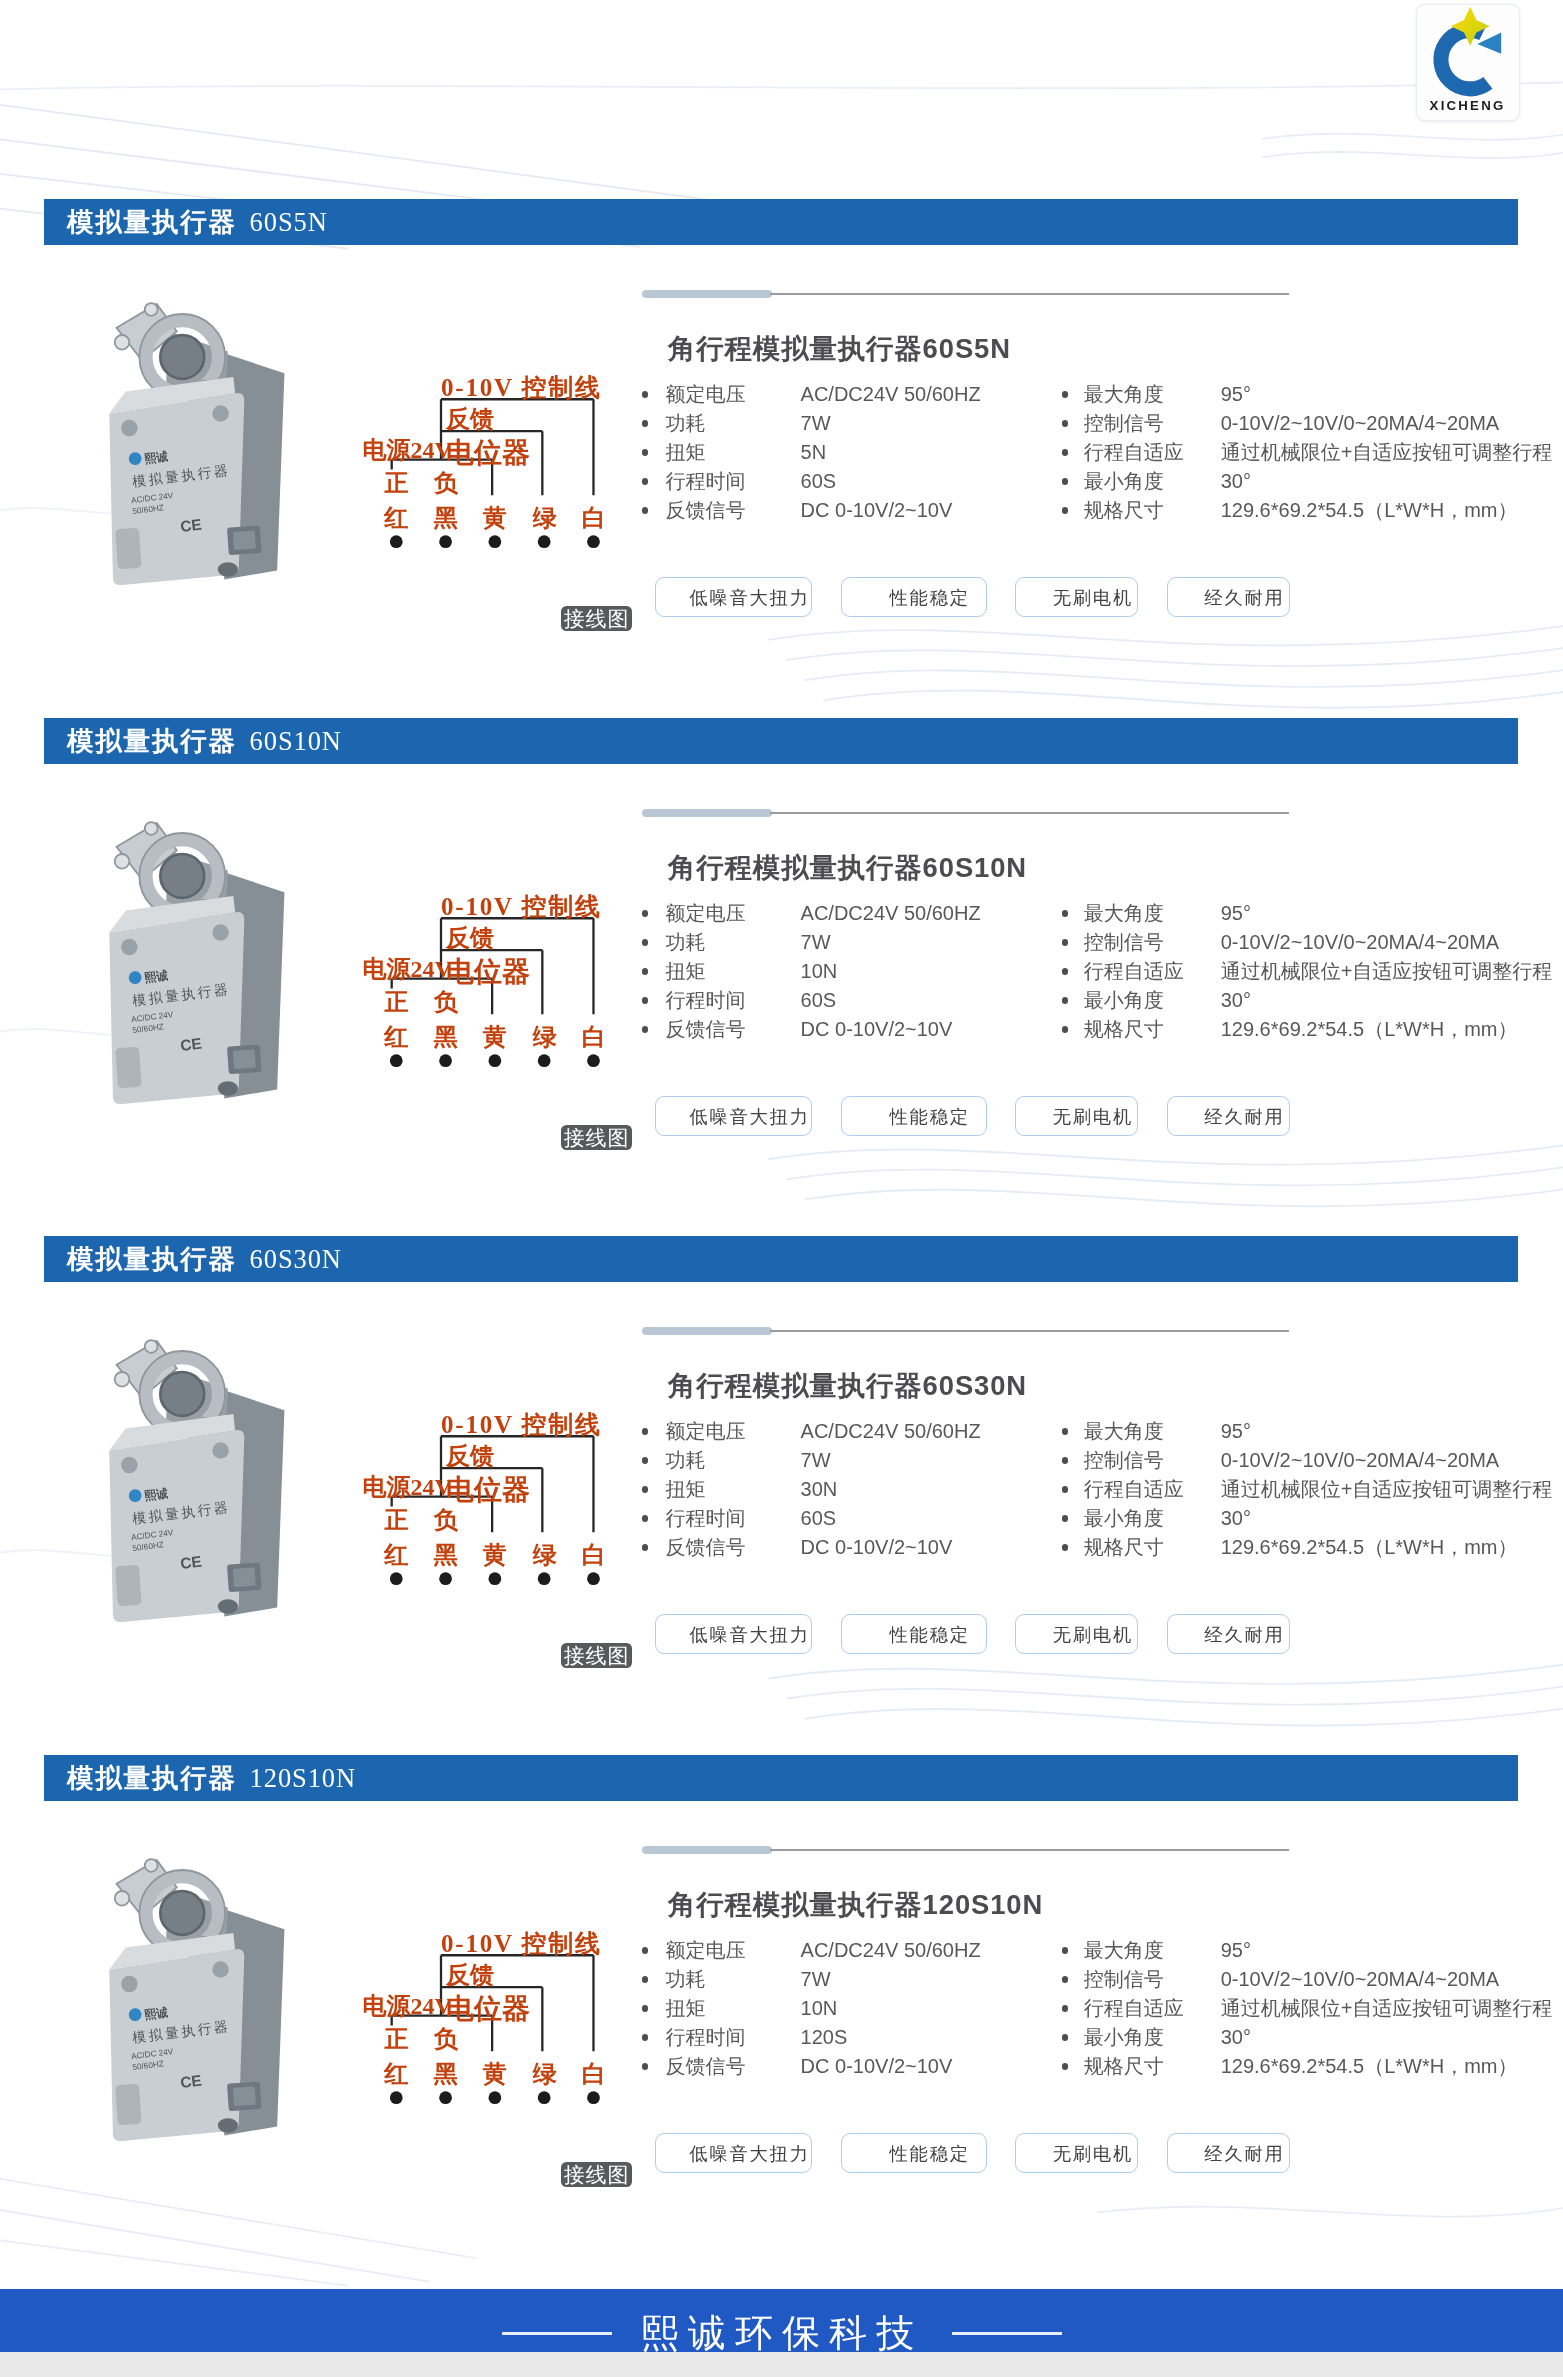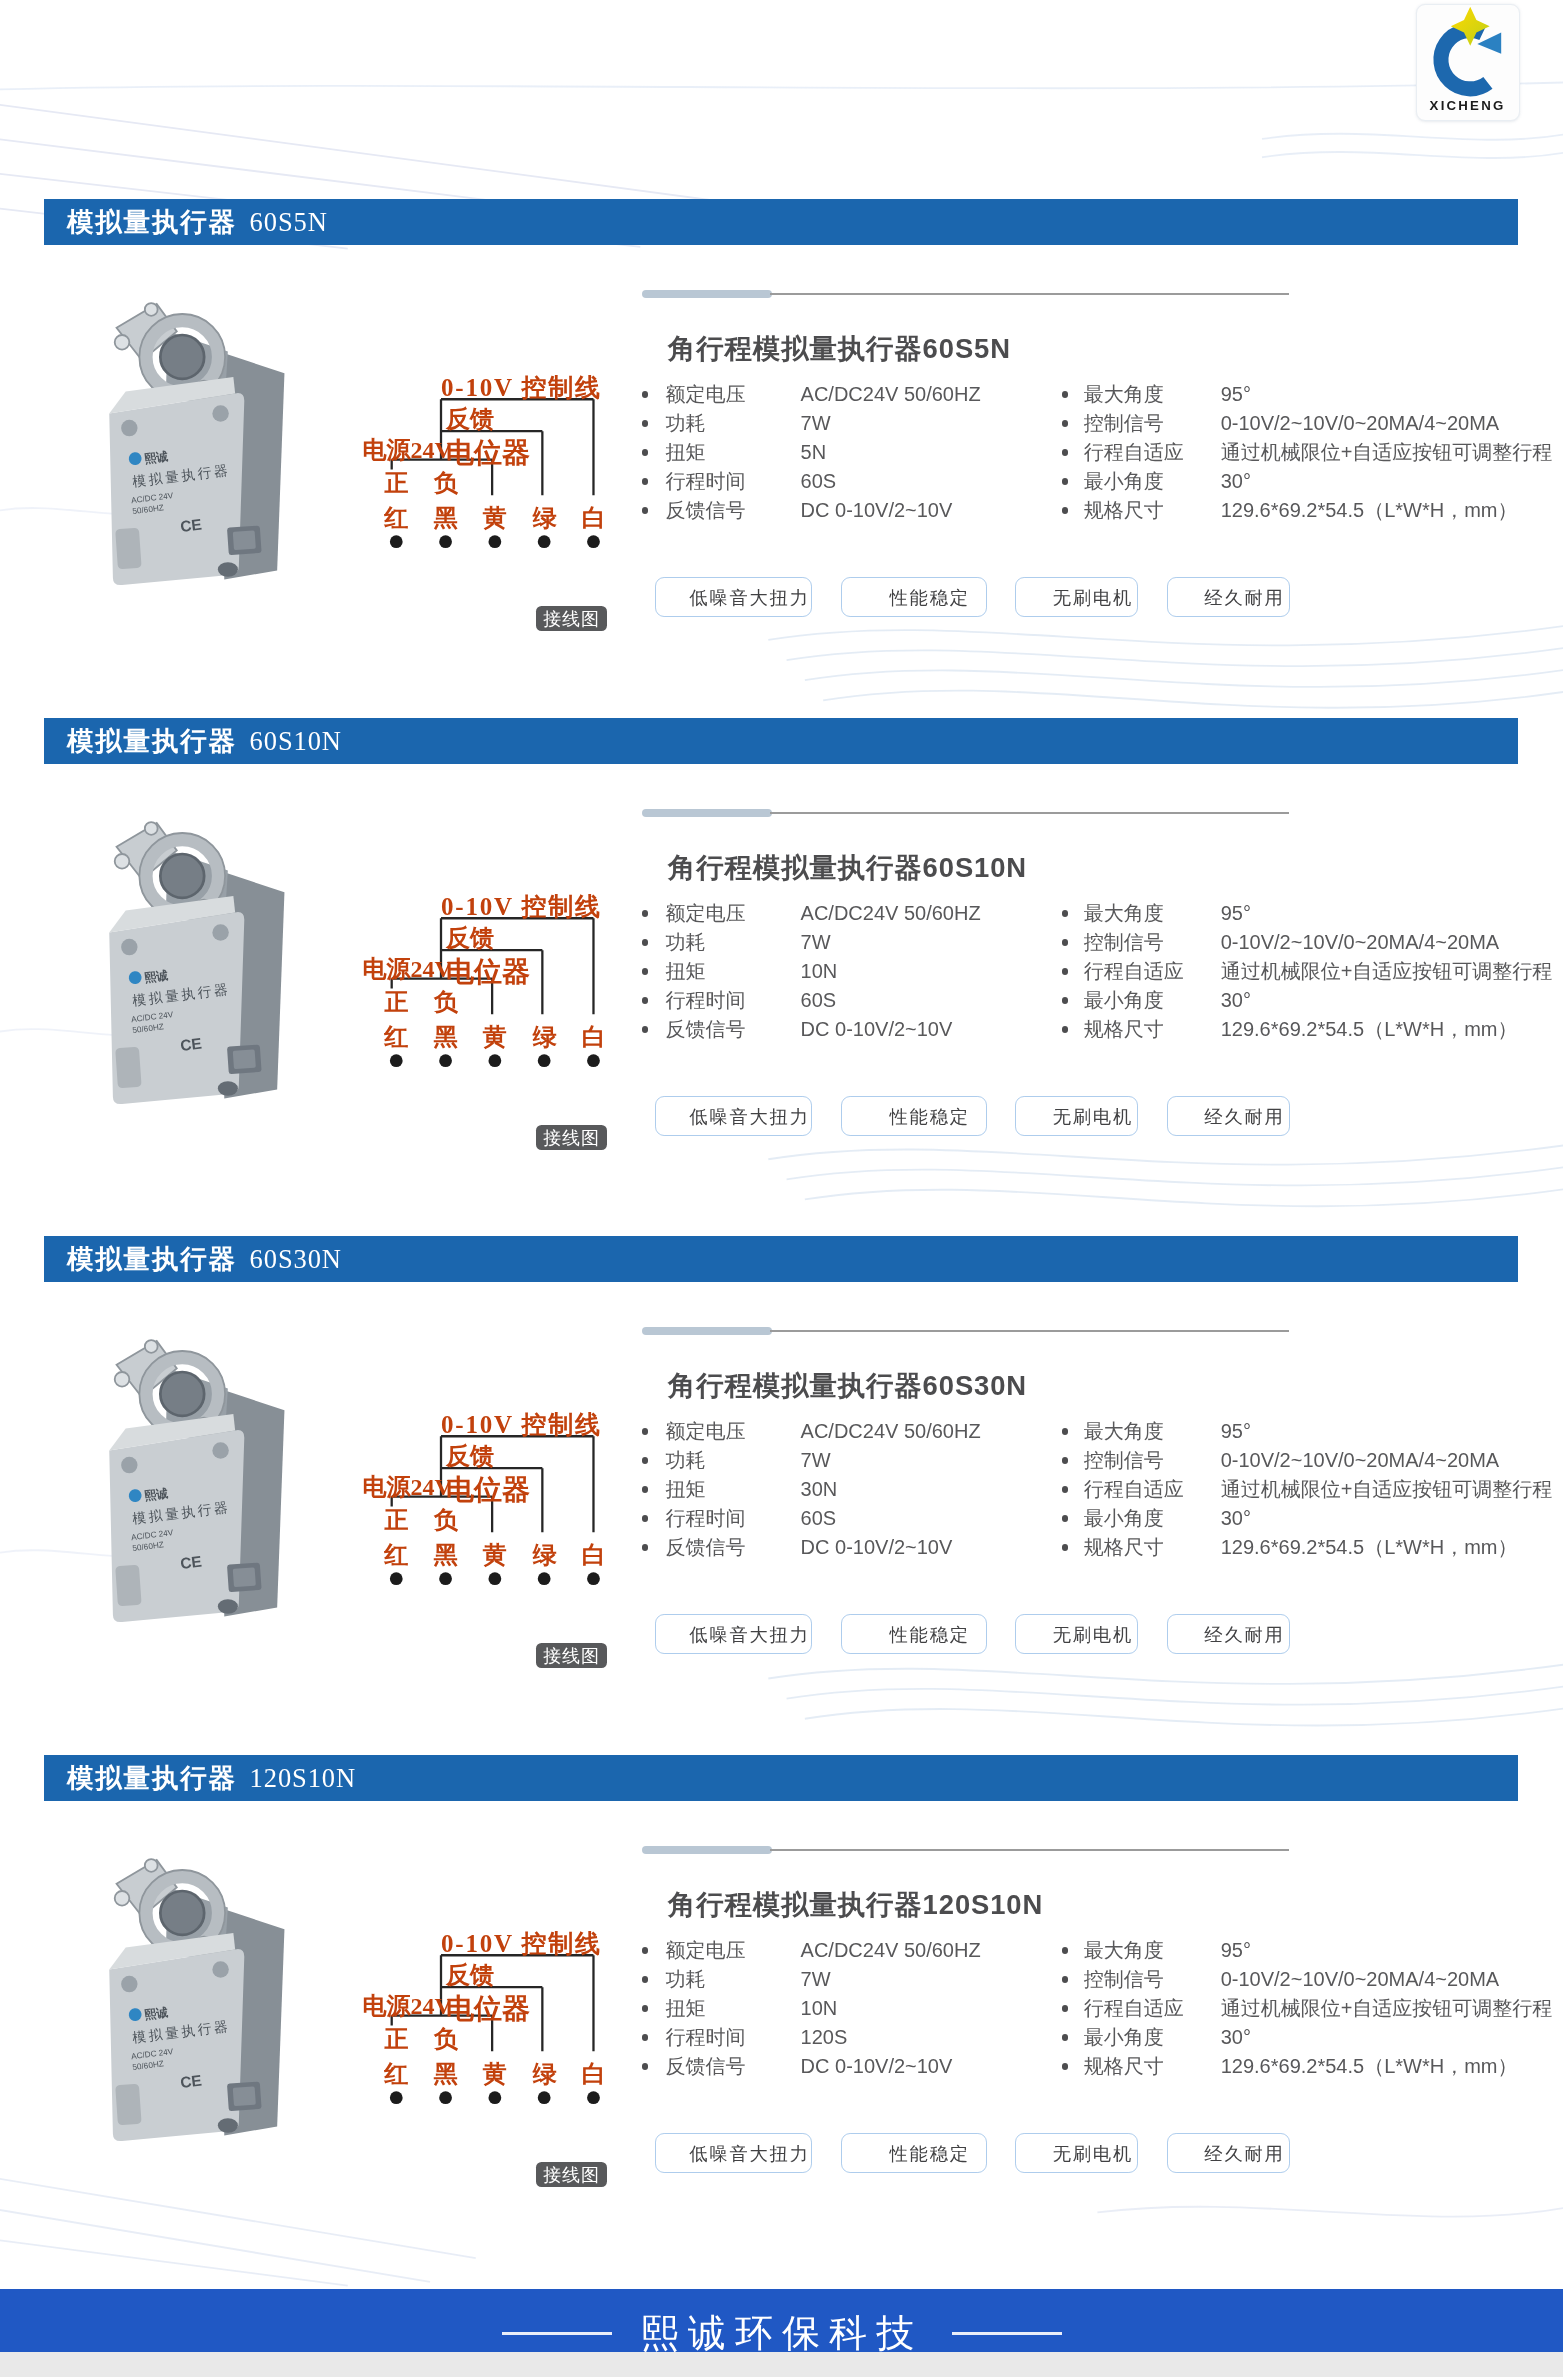--- a/index.html
+++ b/index.html
@@ -39,22 +39,22 @@
   .w-ctrl { left:84px; top:1.8px;  font-size:25px; letter-spacing:1.8px; }
   .w-fb   { left:89px; top:34px; font-size:24px; }
   .w-pw   { left:5.5px;  top:65px; font-size:24px; }
   .w-pot  { left:89px; top:65px; font-size:28px; }
   .w-pos  { left:27.4px; top:98px; font-size:24px; }
   .w-neg  { left:77px; top:98px; font-size:24px; }
   .wc { top:133px; font-size:24px; width:25.6px; text-align:center; }
   .wc0{ left:26.5px; } .wc1{ left:76px; } .wc2{ left:125px; } .wc3{ left:175px; } .wc4{ left:224px; }
 
   .wire-btn {
-    position:absolute; left:536px; top:407px; width:71px; height:25px;
-    background:#58595b; border-radius:5.5px; color:#fff; font-size:18px;
+    position:absolute; left:561px; top:407px; width:71px; height:25px;
+    background:#58595b; border-radius:5.5px; color:#fff; font-size:21px;
     display:flex; align-items:center; justify-content:center; letter-spacing:0.9px; cursor:pointer;
   }
 
   
   .deco-thick { position:absolute; left:642px; top:91px; width:130px; height:8.2px;
     background:#b9c7d4; border-radius:4.6px; }
   .deco-thin  { position:absolute; left:770px; top:94px; width:519px; height:1.8px; background:#9b9b9b; }
   .ptitle { position:absolute; left:668px; top:132px; font-size:27.4px; font-weight:600;
     color:#4c4c4e; letter-spacing:0.9px; }
   .specs { position:absolute; top:181px; list-style:none; }

